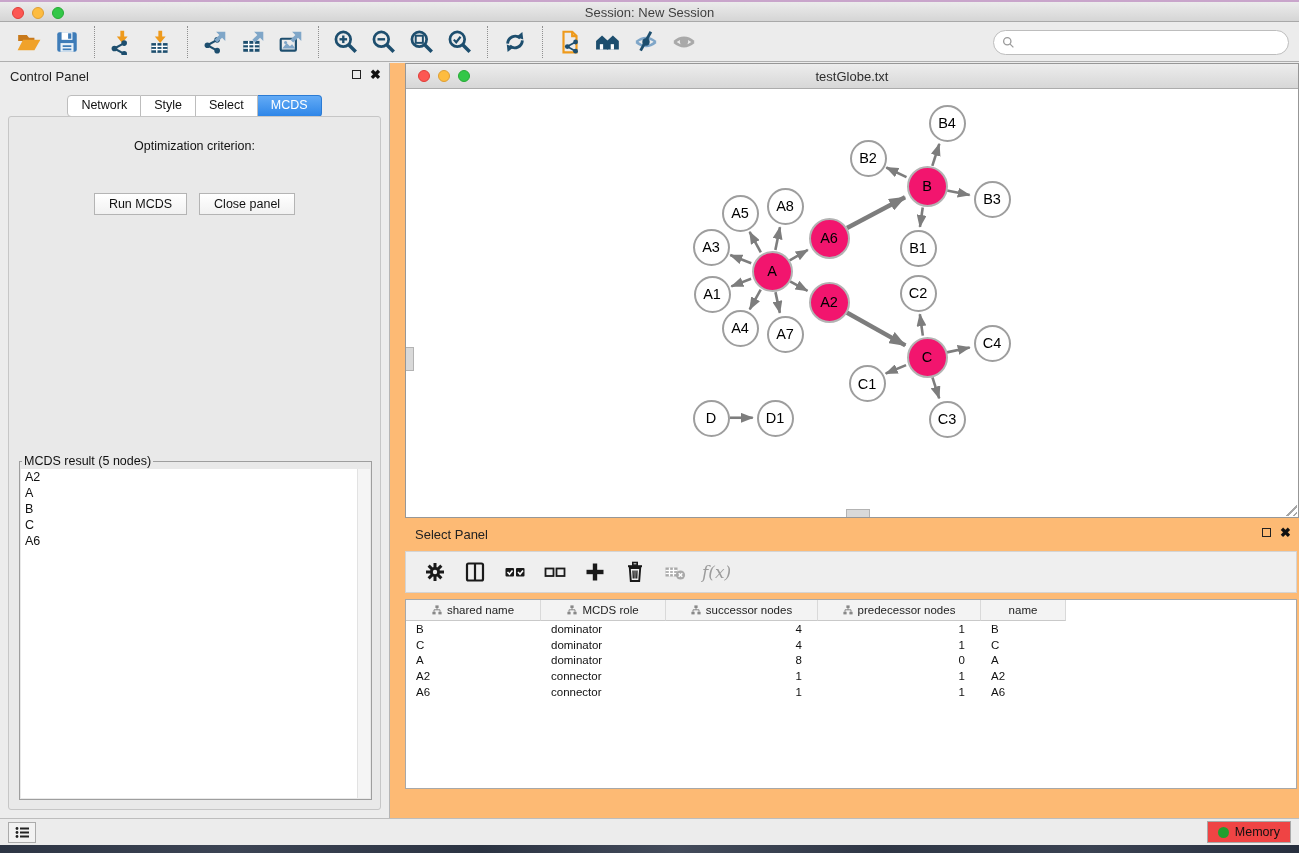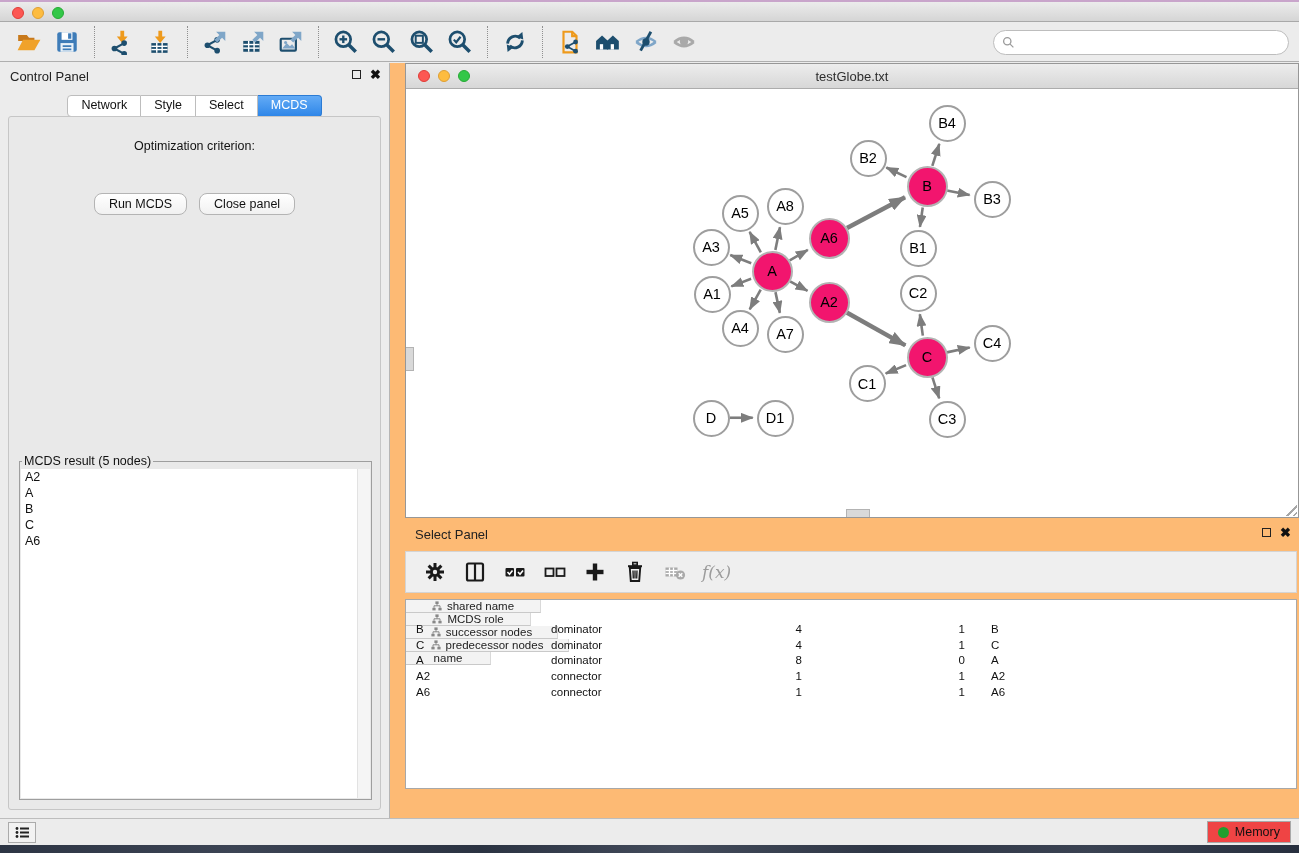--- a/index.html
+++ b/index.html
@@ -49,21 +49,21 @@
   #opt-label { position:absolute; left:0; right:0; top:22px; text-align:center; font-size:12.5px; color:#111; }
   #criterion-select { position:absolute; left:34px; right:28px; top:41px; height:23px; background:#fff;
     border:1px solid #B3B3B3; border-radius:4px; display:flex; align-items:center; cursor:pointer; }
   #criterion-value { flex:1; font-size:12.5px; color:#111; padding-left:8px; white-space:nowrap; }
   .select-cap { width:19px; height:19px; margin-right:1px; border-radius:3px;
     background:linear-gradient(#6FB3F8,#2E7EE8); display:flex; flex-direction:column; align-items:center; justify-content:center; gap:1px; }
   .chev { width:0; height:0; border-left:3.5px solid transparent; border-right:3.5px solid transparent; }
   .chev.up { border-bottom:4px solid #fff; }
   .chev.down { border-top:4px solid #fff; }
   .cp-buttons { position:absolute; left:0; right:0; top:76px; display:flex; justify-content:center; gap:12px; }
-  .push-btn { background:linear-gradient(#FFFFFF,#F1F1F1); border:1px solid #B4B4B4; border-radius:8px;
+  .push-btn { background:linear-gradient(#FFFFFF,#F1F1F1); border:1px solid #B4B4B4; border-radius:0;
     font-size:12.5px; color:#111; padding:3px 14px; cursor:pointer; }
 
   #result-fieldset { position:absolute; left:10px; right:8px; top:337px; bottom:9px;
     border:1px solid #9E9E9E; padding:0; }
   #result-fieldset legend { font-size:12.5px; color:#111; padding:0 2px; margin-left:2px; }
   #result-list { position:absolute; left:1px; right:1px; top:1px; bottom:1px; background:#fff; overflow:hidden; }
   .result-item { font-size:12.5px; color:#111; line-height:16px; padding-left:4px; }
   #result-scrollbar { position:absolute; right:0; top:0; bottom:0; width:13px; background:#F5F5F5; border-left:1px solid #E2E2E2; }
 
   
@@ -88,21 +88,21 @@
 
   
   #table-panel { position:absolute; left:15px; right:0; top:458px; bottom:0; }
   #tp-toolbar { position:absolute; left:0; right:2px; top:30px; height:42px; background:#EFEFEF;
     border:1px solid #D4D4D4; display:flex; align-items:center; padding-left:12px; }
   .tp-btn { width:34px; height:30px; display:flex; align-items:center; justify-content:center; margin-right:6px; cursor:pointer; }
   .tp-btn svg { width:24px; height:24px; display:block; }
   #fx-label { font-family:"DejaVu Serif", serif; font-style:italic; font-size:17px; color:#9C9C9C; margin-left:4px; cursor:default; }
 
   #tp-table { position:absolute; left:0; right:2px; top:78px; height:190px; background:#fff; border:1px solid #A8A8A8; overflow:hidden; }
-  #tp-header { display:flex; height:21px;flex-direction:column; }
+  #tp-header { display:flex; height:21px; }
   .th-cell { background:#F3F3F3; border-right:1px solid #D9D9D9; border-bottom:1px solid #C9C9C9;
     display:flex; align-items:center; justify-content:center; gap:5px; font-size:11.5px; color:#222; cursor:pointer; }
   .th-cell svg { width:10px; height:10px; }
   .th-filler { flex:1; background:#fff; border-bottom:1px solid #fff; }
   .t-row { display:flex; height:15.8px; align-items:center; }
   .td { font-size:11.5px; color:#111; white-space:nowrap; overflow:hidden; }
   .td.l { text-align:left; padding-left:10px; }
   .td.r { text-align:right; padding-right:16px; }
 
   .tp-tabs { position:absolute; left:0; right:0; top:271px; display:flex; justify-content:center; }
@@ -123,20 +123,21 @@
 </style>
 </head>
 <body>
 
 <div id="titlebar">
   <div class="tl-group">
     <span class="tl red"></span>
     <span class="tl yellow"></span>
     <span class="tl green"></span>
   </div>
+  <div id="app-title">Session: New Session</div>
 </div>
 
 <div id="toolbar">
   <div id="toolbar-groups" style="display:flex; align-items:center;">
       <div class="tb-btn">
         <svg viewBox="0 0 24 24">
           <path d="M2 5.5h8l2 2.5h5v3H2z" fill="#C8791B"></path>
           <path d="M1.5 19.5h15.5l5.5-9.5H6.5z" fill="#F0A22A"></path>
         </svg>
       </div>

